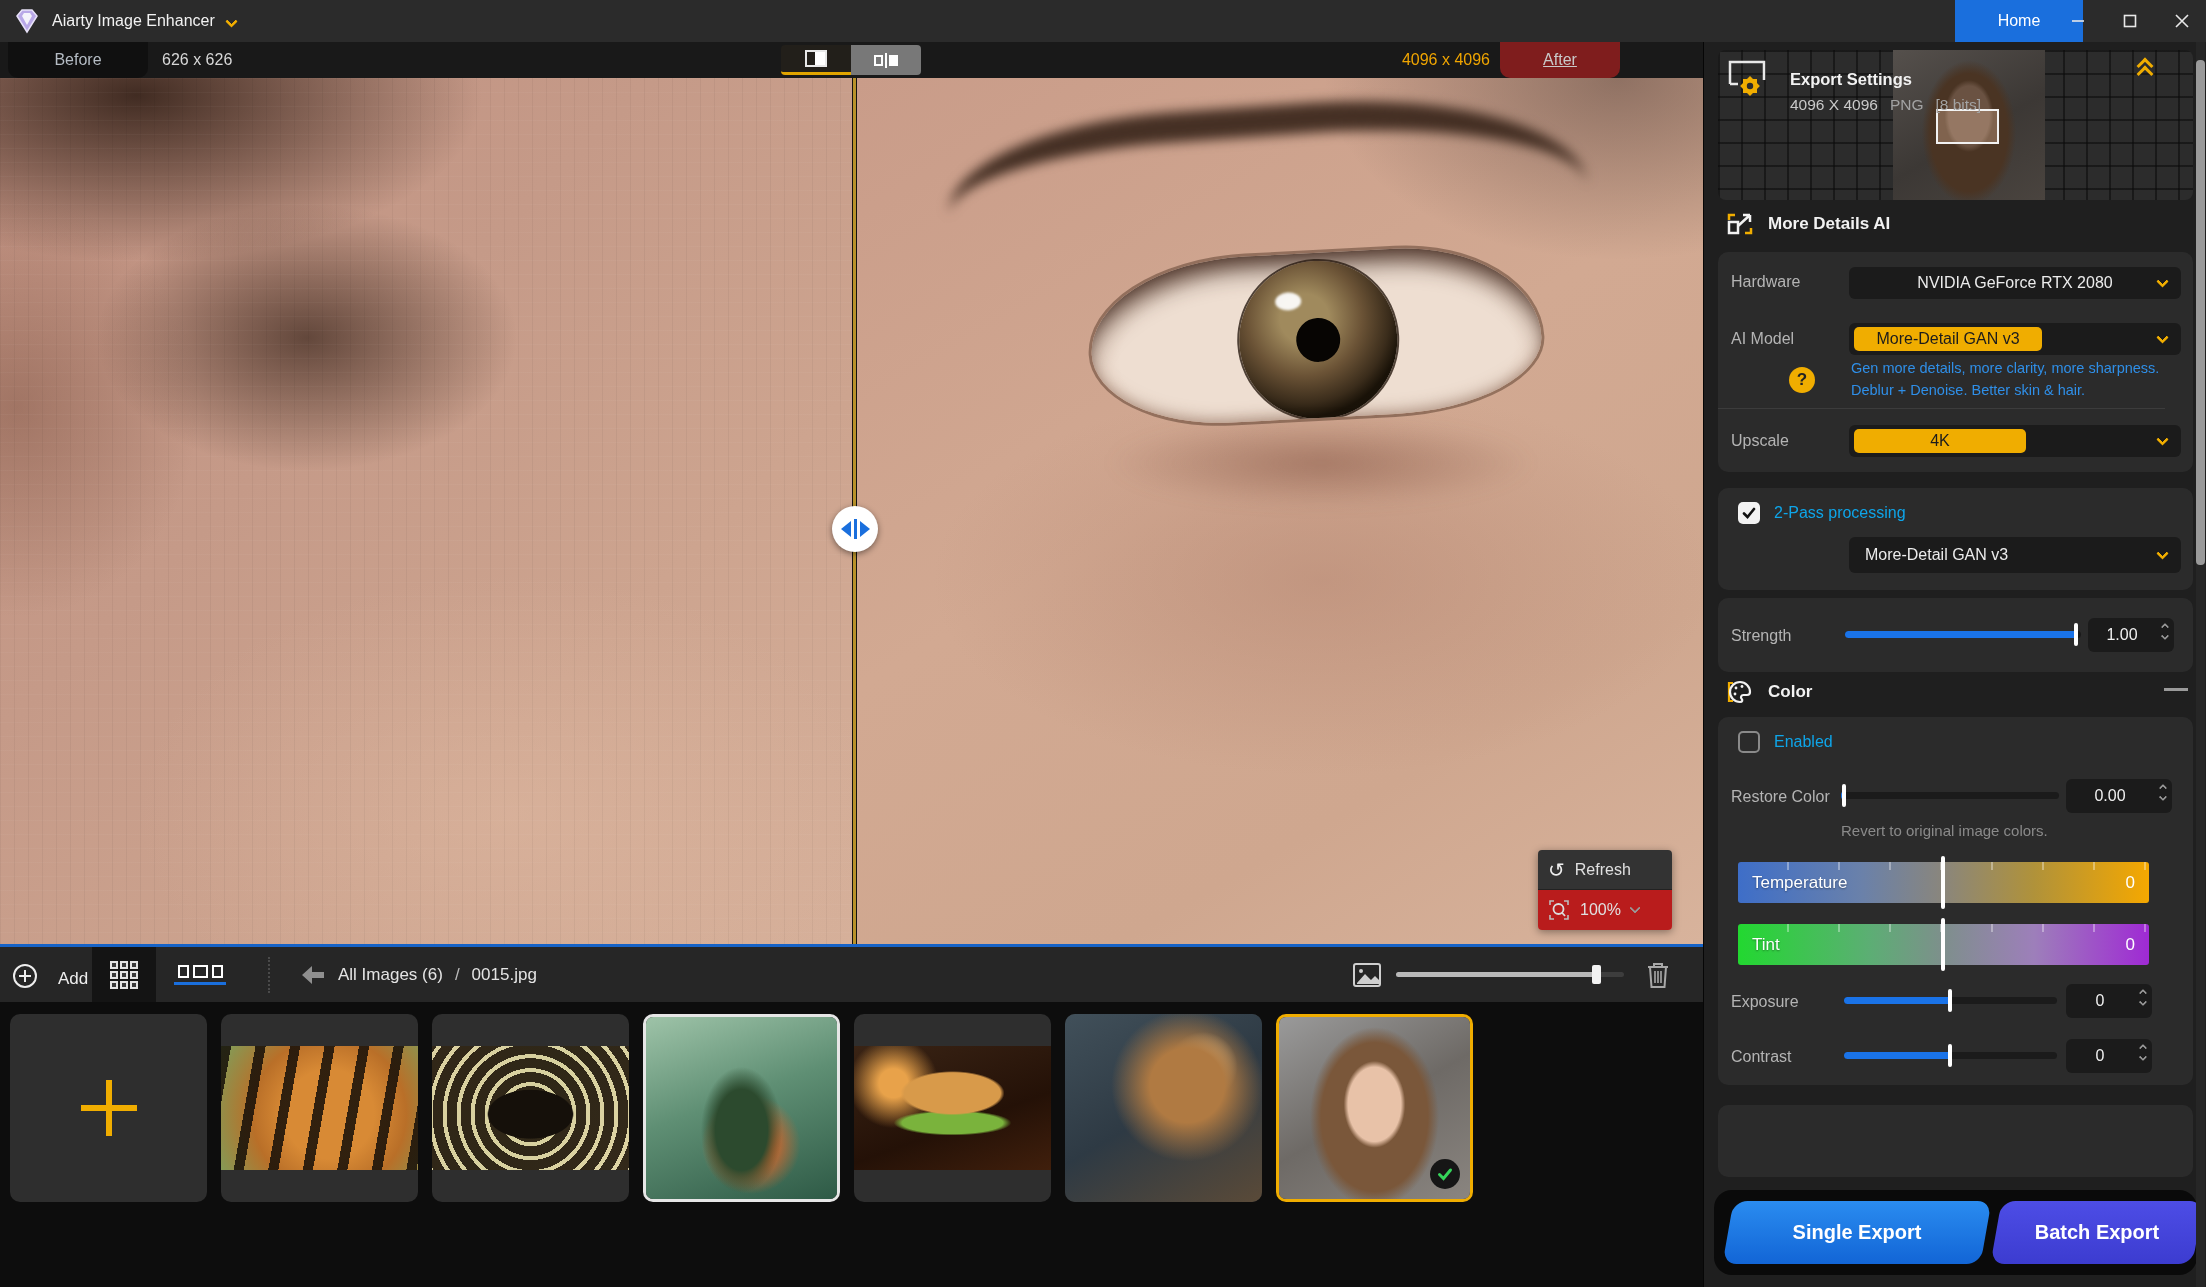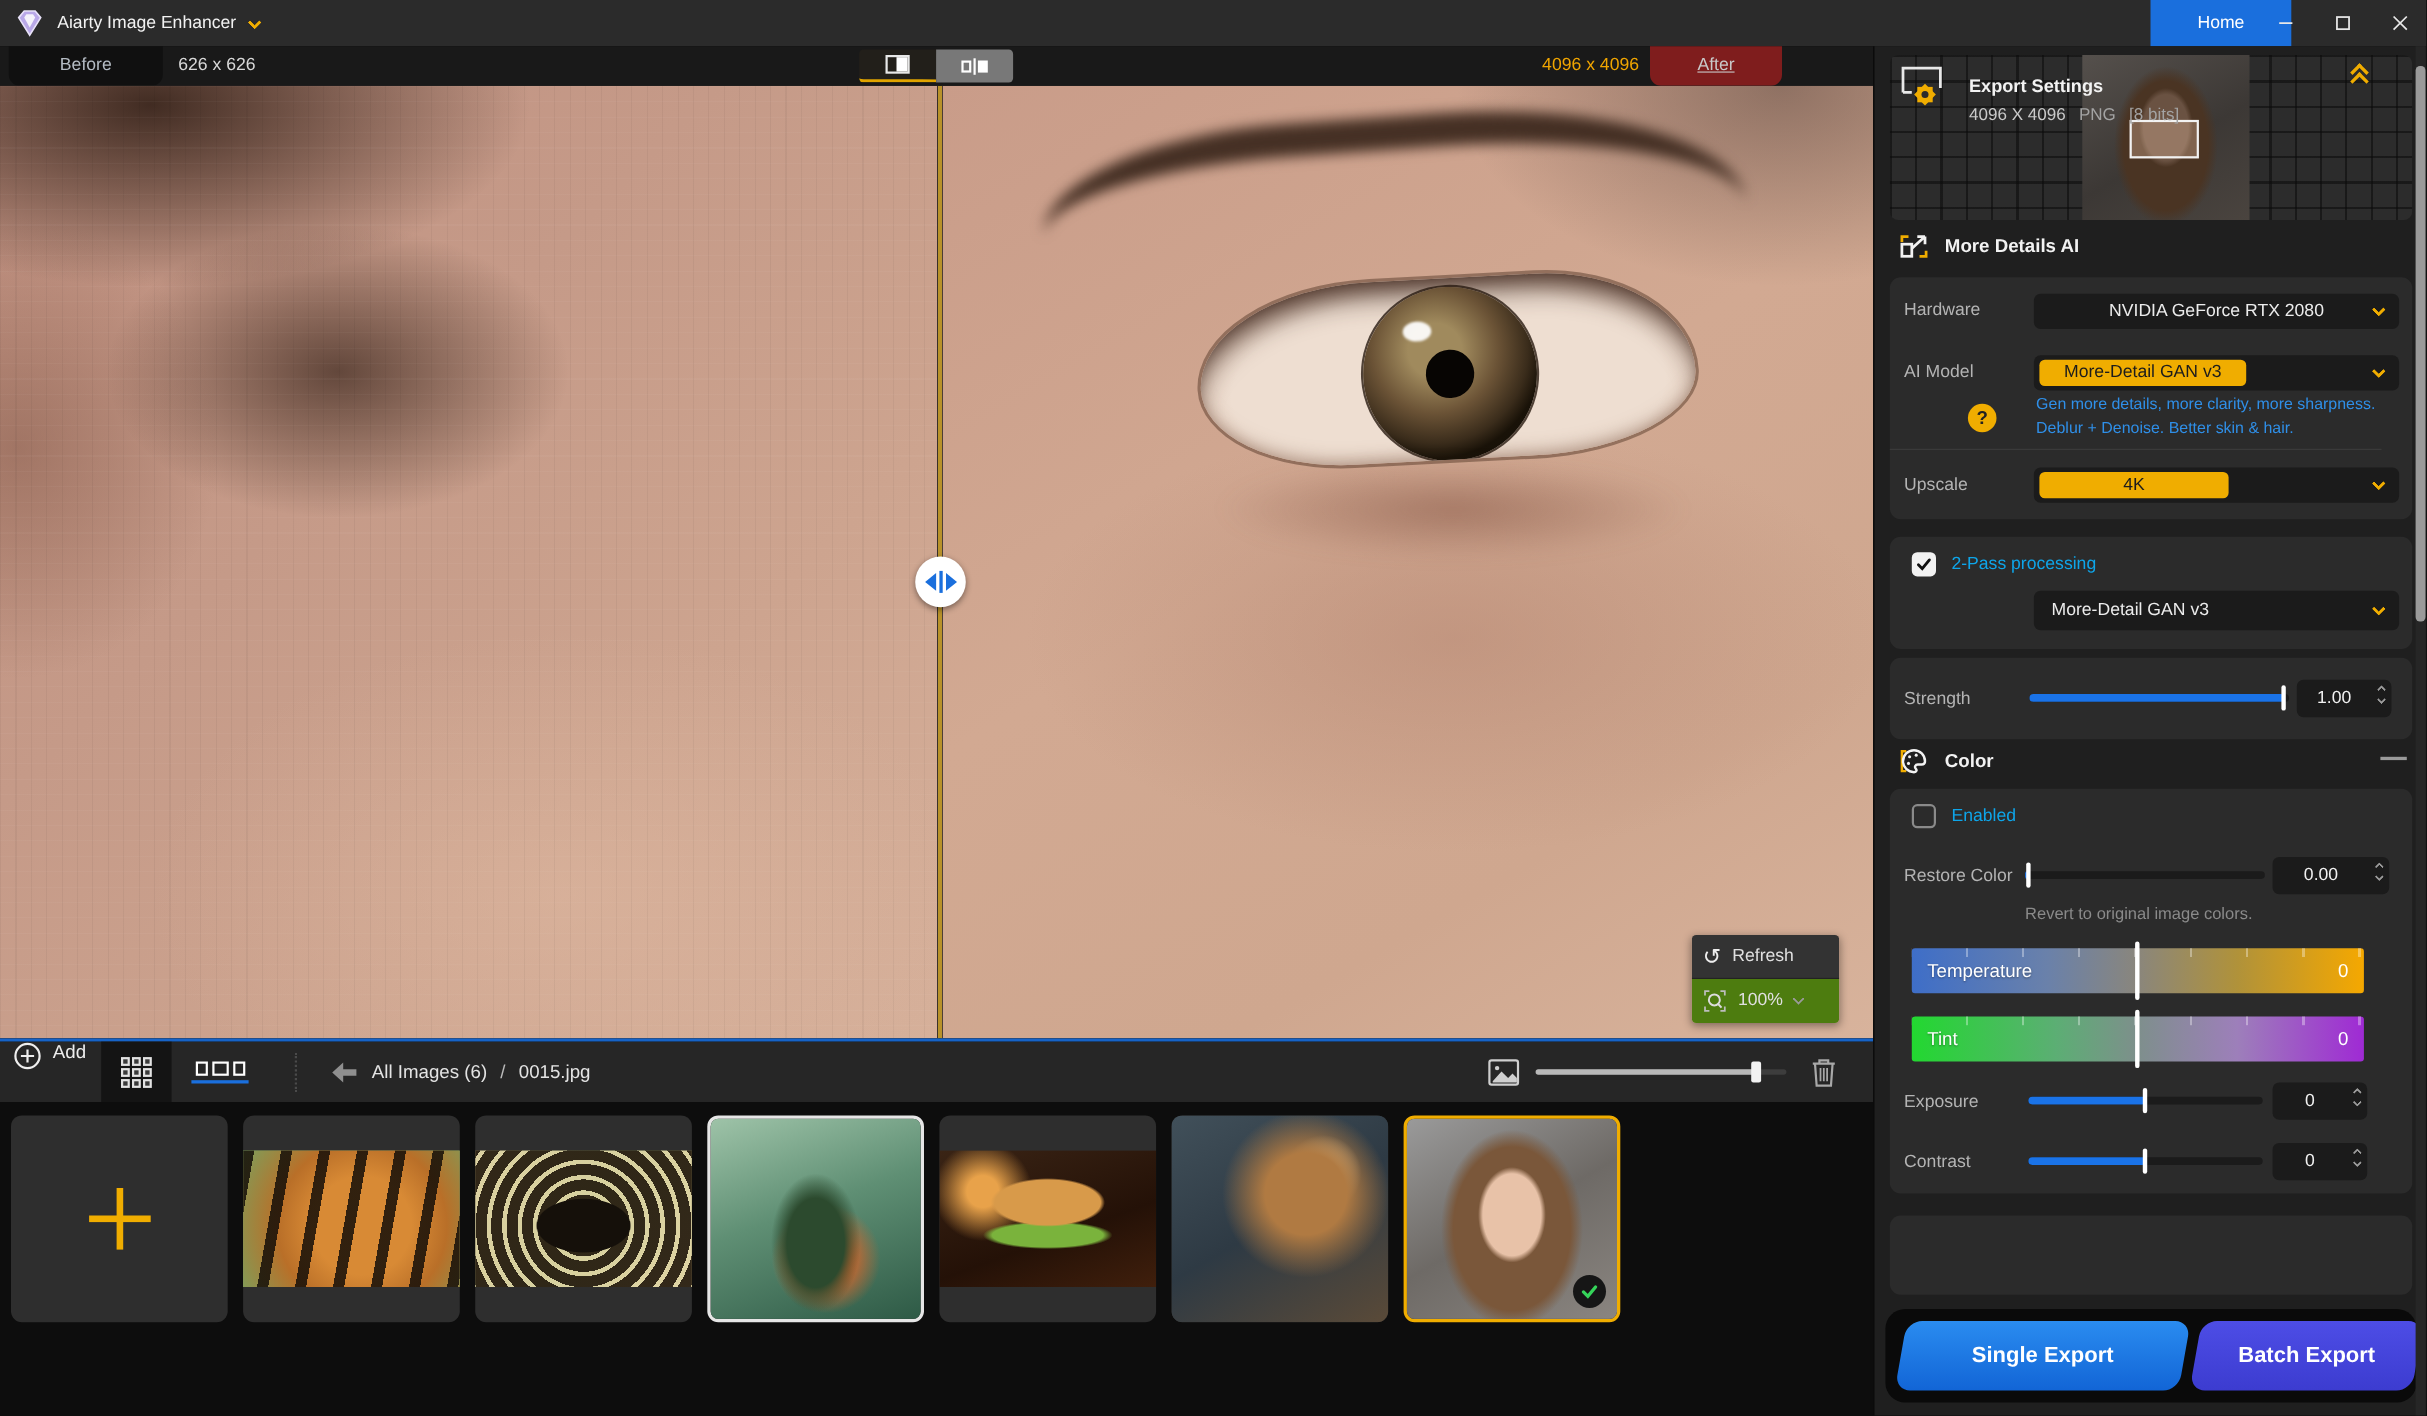--- a/index.html
+++ b/index.html
@@ -72,29 +72,29 @@
   #split-line{position:absolute;left:852px;top:0;width:5px;height:866px;background:linear-gradient(to right,#151210 0 1px,#b8922a 1px 4px,#151210 4px 5px);}
   #split-handle{position:absolute;left:832px;top:428px;width:46px;height:46px;border-radius:50%;background:#fff;box-shadow:0 2px 6px rgba(0,0,0,.45);display:flex;align-items:center;justify-content:center;gap:3px;cursor:ew-resize;}
   .tri-l{width:0;height:0;border-style:solid;border-width:8px 10px 8px 0;border-color:transparent #1a6fdd transparent transparent;}
   .tri-r{width:0;height:0;border-style:solid;border-width:8px 0 8px 10px;border-color:transparent transparent transparent #1a6fdd;}
   .hbar{width:3px;height:20px;background:#1a6fdd;}
 
   
   #overlay-ctl{position:absolute;left:1538px;top:772px;width:134px;height:80px;border-radius:4px;overflow:hidden;box-shadow:0 2px 8px rgba(0,0,0,.4);}
   .ov-row{height:40px;display:flex;align-items:center;padding:0 10px;gap:10px;font-size:16px;color:#e0e0e0;cursor:pointer;}
   #ov-refresh{background:#333333;border-bottom:1px solid #222;}
-  #ov-zoom{background:#4d7c0f;}
+  #ov-zoom{background:#b91c1c;}
   .refresh-glyph{font-size:20px;color:#eee;line-height:1;}
 
   
   #blue-line{position:absolute;left:0;top:902px;width:1703px;height:3px;background:#1663c7;}
 
   
   #thumb-toolbar{position:absolute;left:0;top:905px;width:1703px;height:55px;background:#262626;}
-  #add-btn{position:absolute;left:12px;top:0;height:42px;display:flex;align-items:flex-start;gap:10px;color:#eee;font-size:17px;cursor:pointer;}
+  #add-btn{position:absolute;left:12px;top:0;height:42px;display:flex;align-items:flex-end;gap:20px;color:#eee;font-size:17px;cursor:pointer;}
   #grid-btn{position:absolute;left:92px;top:0;width:64px;height:55px;background:#141414;display:flex;align-items:center;justify-content:center;cursor:pointer;}
   .grid9{display:grid;grid-template-columns:repeat(3,8px);grid-template-rows:repeat(3,8px);gap:2px;}
   .grid9 i{border:2px solid #e3e3e3;background:#3a3a3a;}
   #film-btn{position:absolute;left:172px;top:12px;width:56px;height:32px;display:flex;flex-direction:column;align-items:center;justify-content:center;cursor:pointer;}
   #film-btn .underline{margin-top:4px;width:52px;height:3px;background:#1a6fdd;}
   #toolbar-divider{position:absolute;left:268px;top:10px;width:0;height:36px;border-left:2px dotted #4a4a4a;}
   #breadcrumb{position:absolute;left:300px;top:0;height:55px;display:flex;align-items:center;gap:12px;color:#e4e4e4;font-size:17px;}
   #breadcrumb .sep{color:#bbb;}
   #thumbsize{position:absolute;left:1352px;top:0;height:55px;display:flex;align-items:center;gap:14px;}
   #ts-track{position:relative;width:228px;height:5px;background:#3d3d3d;border-radius:3px;}

